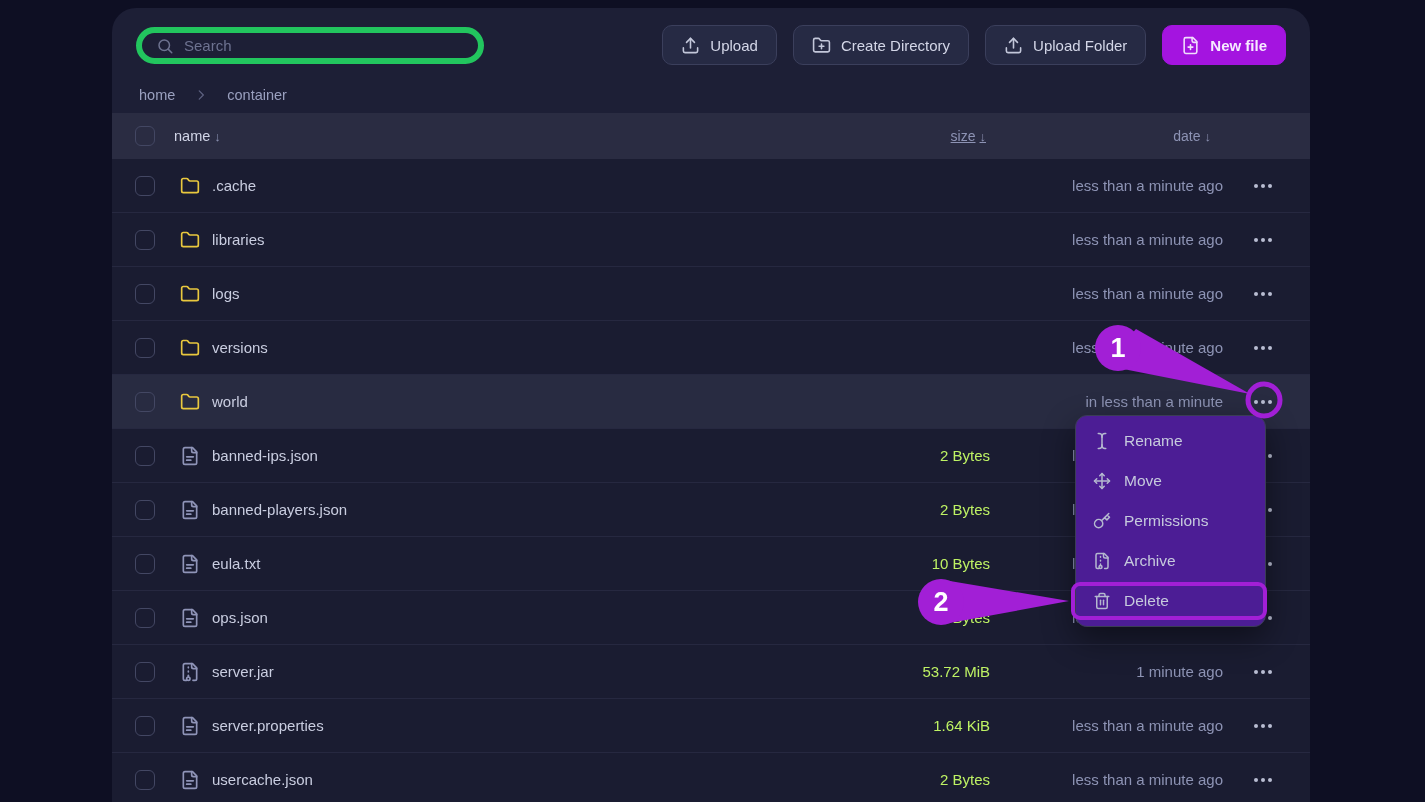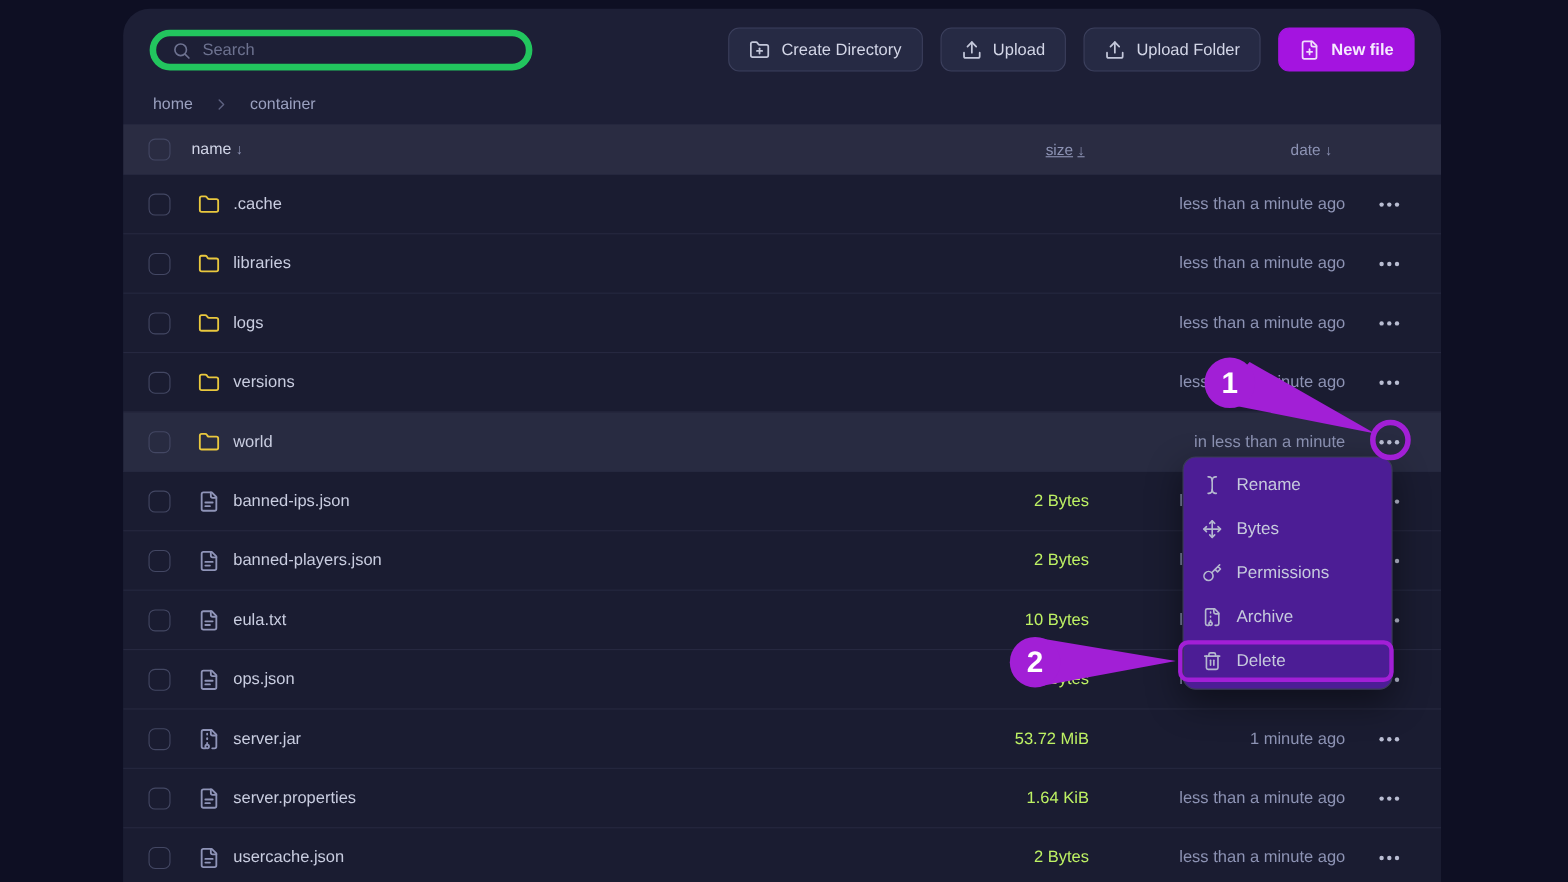--- a/index.html
+++ b/index.html
@@ -124,36 +124,36 @@
       <svg width="14" height="14" viewBox="0 0 24 24" fill="none" stroke="currentColor" stroke-width="2.2" stroke-linecap="round" stroke-linejoin="round">
           <polyline points="9 5 16 12 9 19"></polyline>
         </svg>
       <span class="crumb">container</span>
     </div>
 
     <div class="actions">
       <button class="btn">
         <span class="ic">
             <svg width="19" height="19" viewBox="0 0 24 24" fill="none" stroke="currentColor" stroke-width="2" stroke-linecap="round" stroke-linejoin="round">
-              <path d="M4 20h16a2 2 0 0 0 2-2V8a2 2 0 0 0-2-2h-7.9a2 2 0 0 1-1.69-.9L9.6 3.9A2 2 0 0 0 7.93 3H4a2 2 0 0 0-2 2v13a2 2 0 0 0 2 2Z"></path>
-              <line x1="12" y1="10" x2="12" y2="16"></line>
-              <line x1="9" y1="13" x2="15" y2="13"></line>
-            </svg>
-          </span>
-        <span>Create Directory</span>
+              <path d="M21 15v4a2 2 0 0 1-2 2H5a2 2 0 0 1-2-2v-4"></path>
+              <polyline points="7 8 12 3 17 8"></polyline>
+              <line x1="12" y1="3" x2="12" y2="15"></line>
+            </svg>
+          </span>
+        <span>Upload</span>
       </button>
       <button class="btn">
         <span class="ic">
             <svg width="19" height="19" viewBox="0 0 24 24" fill="none" stroke="currentColor" stroke-width="2" stroke-linecap="round" stroke-linejoin="round">
-              <path d="M21 15v4a2 2 0 0 1-2 2H5a2 2 0 0 1-2-2v-4"></path>
-              <polyline points="7 8 12 3 17 8"></polyline>
-              <line x1="12" y1="3" x2="12" y2="15"></line>
-            </svg>
-          </span>
-        <span>Upload</span>
+              <path d="M4 20h16a2 2 0 0 0 2-2V8a2 2 0 0 0-2-2h-7.9a2 2 0 0 1-1.69-.9L9.6 3.9A2 2 0 0 0 7.93 3H4a2 2 0 0 0-2 2v13a2 2 0 0 0 2 2Z"></path>
+              <line x1="12" y1="10" x2="12" y2="16"></line>
+              <line x1="9" y1="13" x2="15" y2="13"></line>
+            </svg>
+          </span>
+        <span>Create Directory</span>
       </button>
       <button class="btn">
         <span class="ic">
             <svg width="19" height="19" viewBox="0 0 24 24" fill="none" stroke="currentColor" stroke-width="2" stroke-linecap="round" stroke-linejoin="round">
               <path d="M21 15v4a2 2 0 0 1-2 2H5a2 2 0 0 1-2-2v-4"></path>
               <polyline points="7 8 12 3 17 8"></polyline>
               <line x1="12" y1="3" x2="12" y2="15"></line>
             </svg>
           </span>
         <span>Upload Folder</span>
@@ -412,21 +412,21 @@
       <span class="ic">
           <svg width="18" height="18" viewBox="0 0 24 24" fill="none" stroke="currentColor" stroke-width="2" stroke-linecap="round" stroke-linejoin="round">
             <polyline points="5 9 2 12 5 15"></polyline>
             <polyline points="9 5 12 2 15 5"></polyline>
             <polyline points="15 19 12 22 9 19"></polyline>
             <polyline points="19 9 22 12 19 15"></polyline>
             <line x1="2" y1="12" x2="22" y2="12"></line>
             <line x1="12" y1="2" x2="12" y2="22"></line>
           </svg>
         </span>
-      <span>Bytes</span>
+      <span>Move</span>
     </div>
     <div class="mi">
       <span class="ic">
           <svg width="18" height="18" viewBox="0 0 24 24" fill="none" stroke="currentColor" stroke-width="2" stroke-linecap="round" stroke-linejoin="round">
             <path d="m21 2-2 2m-7.61 7.61a5.5 5.5 0 1 1-7.778 7.778 5.5 5.5 0 0 1 7.777-7.777zm0 0L15.5 7.5m0 0 3 3L22 7l-3-3m-3.5 3.5L19 4"></path>
           </svg>
         </span>
       <span>Permissions</span>
     </div>
     <div class="mi">

